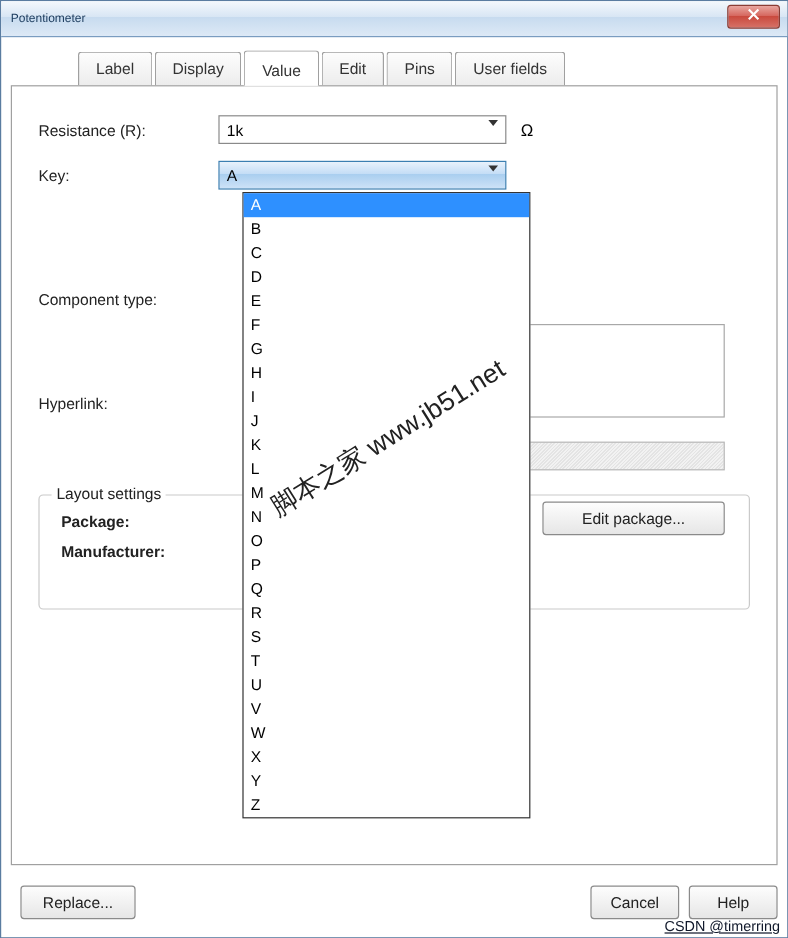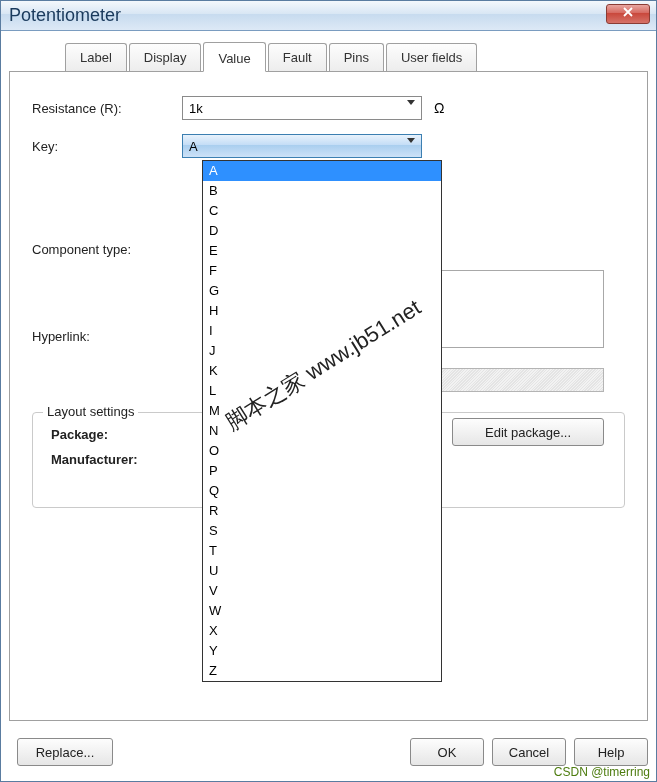--- a/index.html
+++ b/index.html
@@ -1,19 +1,19 @@
 <!DOCTYPE html>
 <html><head>
 <meta charset="utf-8">
 <style>
 * { box-sizing: border-box; font-family: "Segoe UI", Tahoma, sans-serif; font-size: 13px; }
 body { margin: 0; background: #fff; }
 .window { width: 657px; height: 782px; border: 1px solid #5a7ca0; background: #fff; position: relative; }
 .titlebar { height: 30px; background: linear-gradient(#f4f8fc, #d8e6f4 45%, #c7dbef 46%, #dde9f6); border-bottom: 1px solid #7a9cc0; display: flex; align-items: center; padding: 0 8px; position: relative; }
-.titlebar .title { color: #1a3a5c; font-size: 18px; }
+.titlebar .title { color: #1a3a5c; font-size: 10px; }
 .close-btn { position: absolute; right: 6px; top: 3px; width: 44px; height: 20px; background: linear-gradient(#e8a6a0, #d6685f 45%, #c9483c 46%, #d67268); border: 1px solid #8a3c34; border-radius: 3px; color: #fff; text-align: center; line-height: 16px; font-size: 12px; cursor: pointer; }
 .close-btn svg { width: 10px; height: 10px; }
 .content { position: absolute; left: 8px; right: 8px; top: 40px; bottom: 60px; padding-left: 48px; }
 .tabs { display: flex; position: relative; margin-left: 8px; }
 .tab { padding: 6px 14px 5px; border: 1px solid #a0a0a0; border-bottom: none; background: linear-gradient(#fdfdfd, #ececec); margin-right: 2px; border-radius: 3px 3px 0 0; cursor: pointer; position: relative; top: 2px; color: #333; }
 .tab.active { background: #fff; z-index: 3; padding-top: 8px; top: 1px; border-bottom: 1px solid #fff; margin-bottom: -1px; }
 .tabpanel { border: 1px solid #a0a0a0; background: #fff; position: absolute; top: 30px; left: 0; right: 0; bottom: 0; padding: 24px 22px; z-index: 1; }
 .row { display: flex; align-items: center; margin-bottom: 14px; }
 .row .label { width: 150px; color: #222; }
 .row .field { position: relative; }
@@ -31,21 +31,21 @@
 .layout-group { position: absolute; left: 22px; top: 340px; right: 22px; height: 96px; border: 1px solid #cacaca; border-radius: 4px; }
 .layout-legend { position: absolute; top: -9px; left: 10px; background: #fff; padding: 0 4px; color: #222; }
 .layout-inner { padding: 14px 18px 0; font-weight: bold; }
 .editpkg { position: absolute; left: 442px; top: 346px; width: 152px; height: 28px; }
 .btn { border: 1px solid #8a8a8a; background: linear-gradient(#fdfdfd,#e6e6e6); border-radius: 3px; cursor: pointer; padding: 4px 14px; color: #222; }
 .bottombar { position: absolute; left: 8px; right: 8px; bottom: 12px; height: 34px; display: flex; align-items: center; justify-content: flex-end; }
 .bottombar .spacer { flex: 1; }
 .bottombar .btn { min-width: 74px; margin-left: 8px; height: 28px; }
 .bottombar .btn.replace { min-width: 96px; }
 .watermark { position: absolute; left: 210px; top: 340px; font-size: 22px; color: #222; transform: rotate(-32deg); transform-origin: left top; pointer-events: none; z-index: 30; font-family: "Microsoft YaHei", sans-serif; white-space: nowrap; }
-.csdn { position: absolute; right: 6px; bottom: 2px; font-size: 12px; color: #4d7c0f; z-index: 40; font-family: Arial, sans-serif; }
+.csdn { position: absolute; right: 6px; bottom: 2px; font-size: 12px; color: #0f172a; z-index: 40; font-family: Arial, sans-serif; text-decoration: underline; }
 </style>
 </head>
 <body>
 
 <div class="window">
   <div class="titlebar">
     <span class="title">Potentiometer</span>
     <div class="close-btn">
       <span>
         <svg viewBox="0 0 10 10">
@@ -53,21 +53,21 @@
           </svg>
       </span>
     </div>
   </div>
 
   <div class="content">
     <div class="tabs">
       <div class="tab">Label</div>
       <div class="tab">Display</div>
       <div class="tab active">Value</div>
-      <div class="tab">Fault</div>
+      <div class="tab">Edit</div>
       <div class="tab">Pins</div>
       <div class="tab">User fields</div>
     </div>
 
     <div class="tabpanel">
 
       <div class="row">
         <span class="label">Resistance (R):</span>
         <div class="combo">
           <span>1k</span>
@@ -141,19 +141,18 @@
           <div class="dd-item">Z</div>
         </div>
 
       <div class="watermark">脚本之家 www.jb51.net</div>
     </div>
   </div>
 
   <div class="bottombar">
     <button class="btn replace">Replace...</button>
     <div class="spacer"></div>
-    <button class="btn">OK</button>
     <button class="btn">Cancel</button>
     <button class="btn">Help</button>
   </div>
 
   <div class="csdn">CSDN @timerring</div>
 </div>
 
 </body></html>

